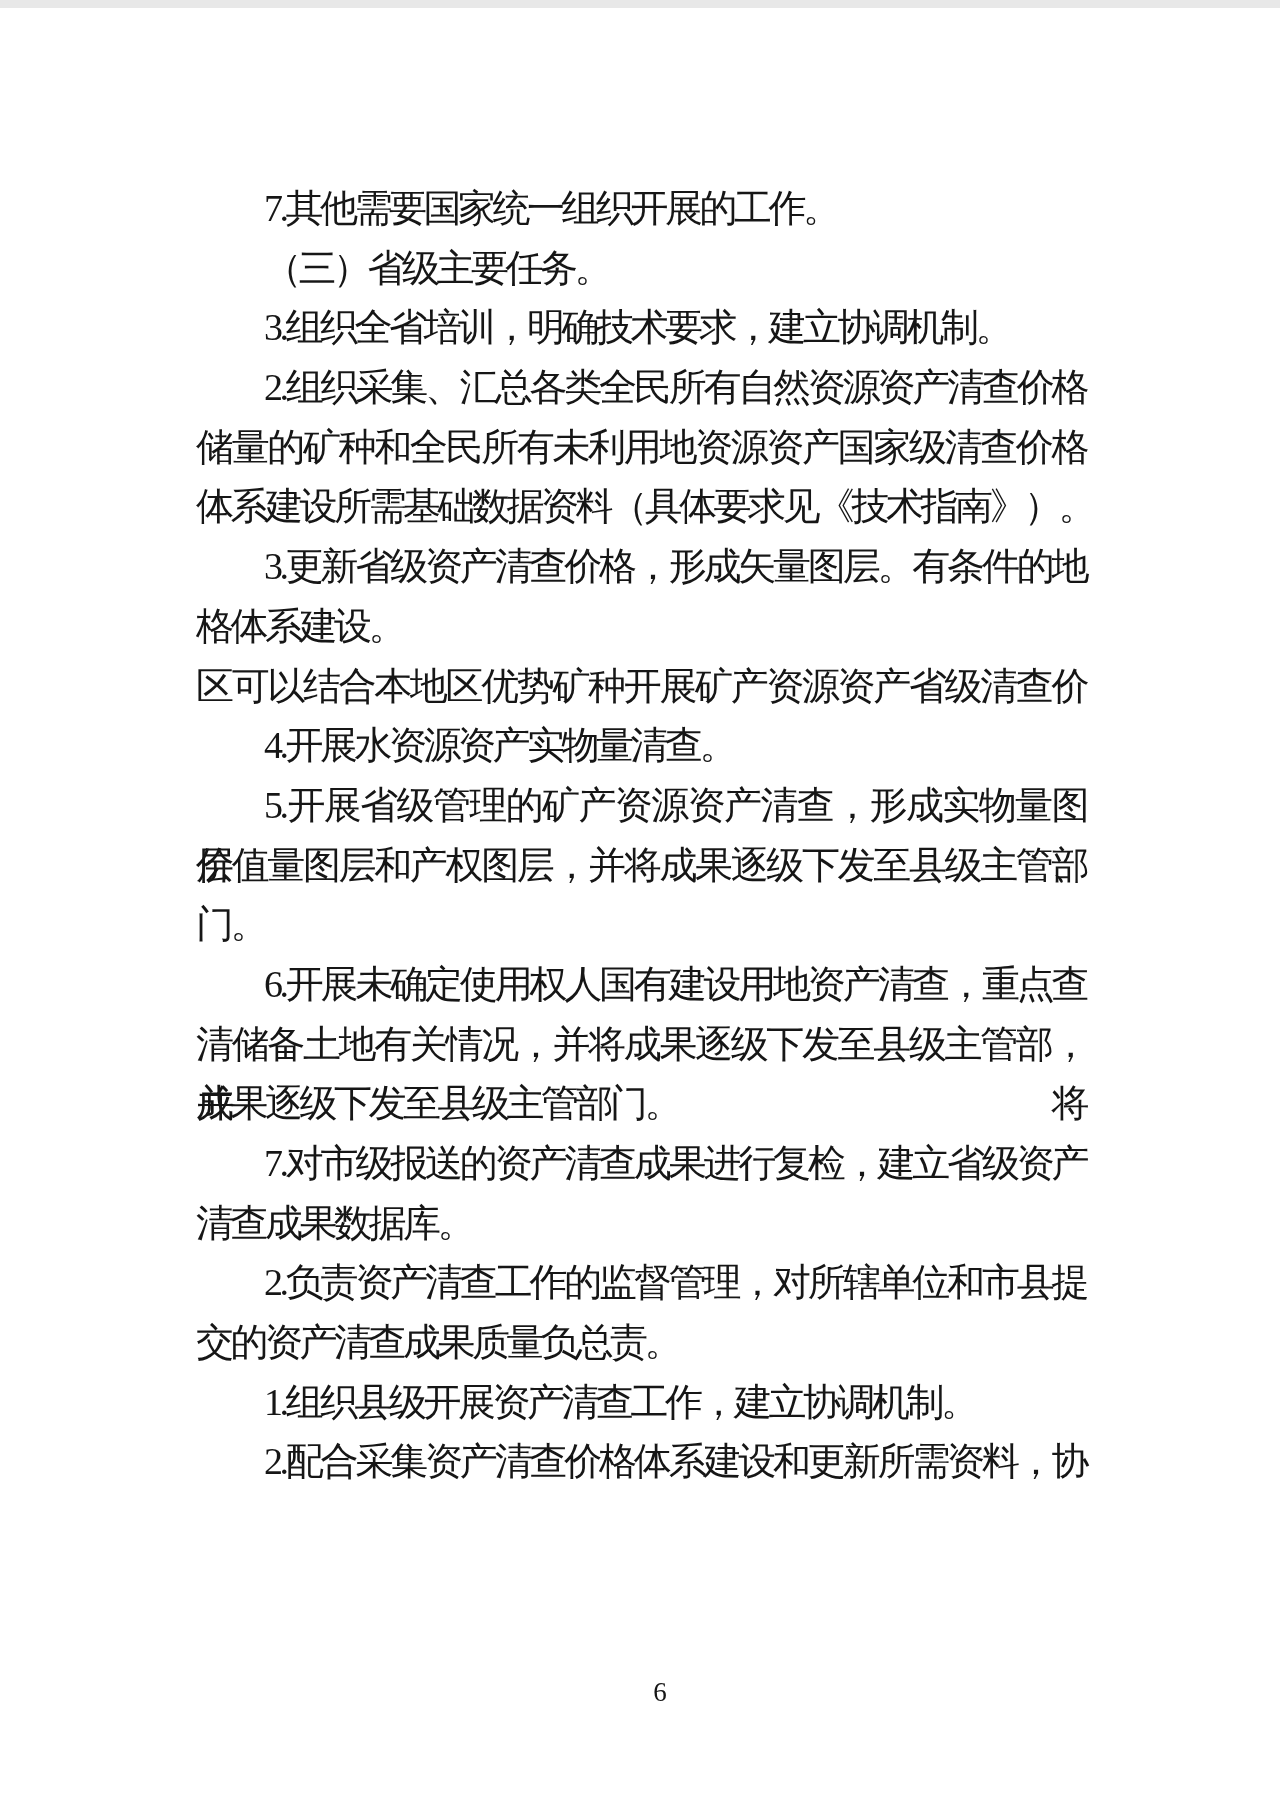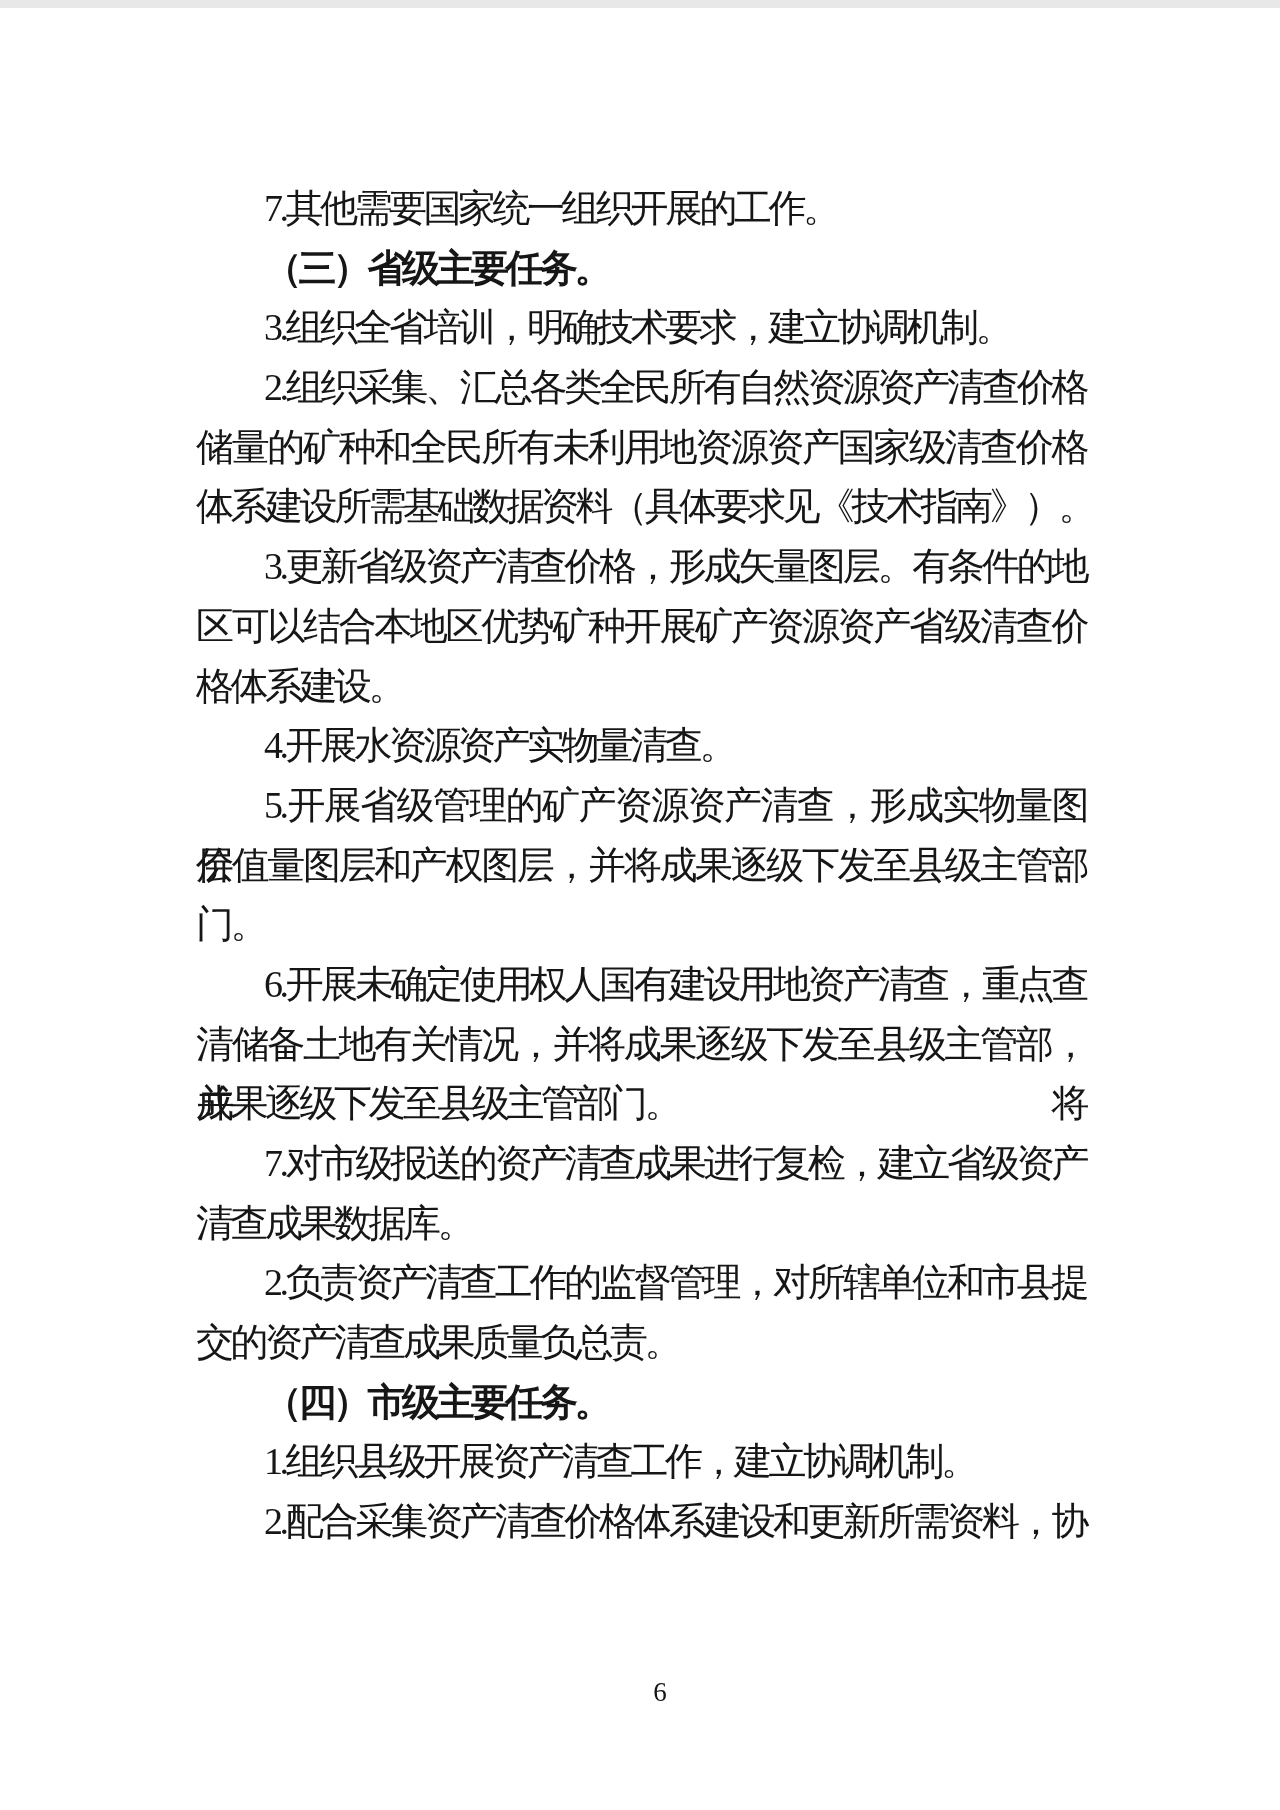--- a/index.html
+++ b/index.html
@@ -34,21 +34,21 @@
   .line.fill {
     white-space: normal;
     text-align: justify;
     text-align-last: justify;     
     text-justify: inter-character;
   }
   .line.indent {
     text-indent: 68px;            
   }
   .line.heading {
-    font-weight: bold;
+    font-weight: normal;
   }
   .page-number {
     position: absolute;
     top: 1669px;
     left: 0;
     width: 100%;
     text-align: center;
     transform: translateX(20px);
     font-size: 27px;
     color: #161616;
@@ -60,31 +60,30 @@
 
 <div class="page">
   <main class="content">
       <div class="line indent">7.其他需要国家统一组织开展的工作。</div>
       <div class="line indent heading">（三）省级主要任务。</div>
       <div class="line indent">3.组织全省培训，明确技术要求，建立协调机制。</div>
       <div class="line indent fill">2.组织采集、汇总各类全民所有自然资源资产清查价格</div>
       <div class="line fill">储量的矿种和全民所有未利用地资源资产国家级清查价格</div>
       <div class="line">体系建设所需基础数据资料（具体要求见《技术指南》）。</div>
       <div class="line indent fill">3.更新省级资产清查价格，形成矢量图层。有条件的地</div>
+      <div class="line">格体系建设。</div>
       <div class="line fill">区可以结合本地区优势矿种开展矿产资源资产省级清查价</div>
-      <div class="line">格体系建设。</div>
       <div class="line indent">4.开展水资源资产实物量清查。</div>
       <div class="line indent fill">5.开展省级管理的矿产资源资产清查，形成实物量图层、</div>
       <div class="line fill">价值量图层和产权图层，并将成果逐级下发至县级主管部</div>
       <div class="line">门。</div>
       <div class="line indent fill">6.开展未确定使用权人国有建设用地资产清查，重点查</div>
       <div class="line fill">清储备土地有关情况，并将成果逐级下发至县级主管部，并将</div>
       <div class="line">成果逐级下发至县级主管部门。</div>
       <div class="line indent fill">7.对市级报送的资产清查成果进行复检，建立省级资产</div>
       <div class="line">清查成果数据库。</div>
       <div class="line indent fill">2.负责资产清查工作的监督管理，对所辖单位和市县提</div>
       <div class="line">交的资产清查成果质量负总责。</div>
-      <div class="line indent heading">（四）市级主要任务。</div>
       <div class="line indent">1.组织县级开展资产清查工作，建立协调机制。</div>
       <div class="line indent fill">2.配合采集资产清查价格体系建设和更新所需资料，协</div>
     </main>
   <div class="page-number">6</div>
 </div>
 
 </body></html>

